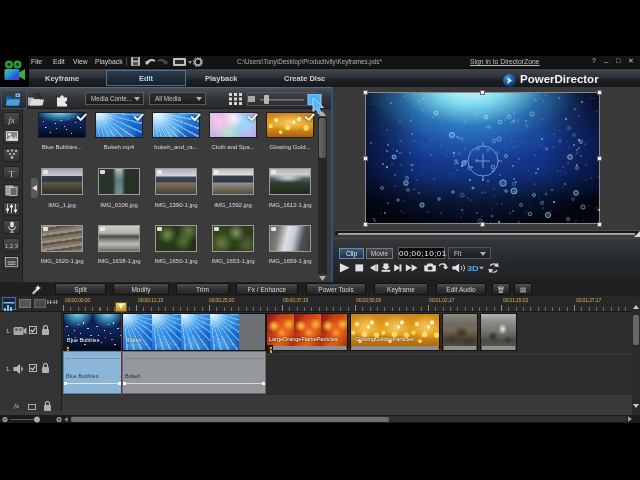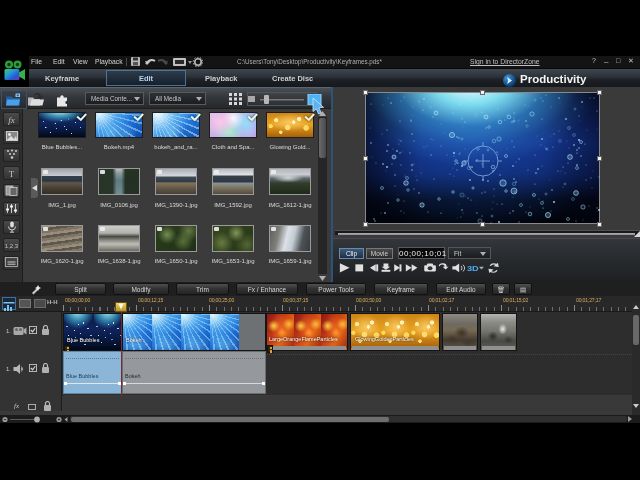--- a/index.html
+++ b/index.html
@@ -207,23 +207,23 @@
     <circle cx="67" cy="5" r="4.8" fill="none" stroke="#b8b8b8" stroke-width="1" stroke-dasharray="1.5 1.5"></circle>
   </svg>
 </div>
 
 <div id="tabbar">
   <span class="tab" style="left:45px;">Keyframe</span>
   <div id="edittab">
       <span>Edit</span>
     </div>
   <span class="tab" style="left:205px;">Playback</span>
-  <span class="tab" style="left:272px;">Create Disc</span>
+  <span class="tab" style="left:284px;">Create Disc</span>
   <div id="pdlogo"></div>
-  <span id="pdtext">Productivity</span>
+  <span id="pdtext">PowerDirector</span>
 </div>
 <div id="logobox">
   <svg width="29" height="31" viewBox="0 0 29 31">
     <defs>
       <linearGradient id="pdg" x1="0" y1="0" x2="1" y2="1">
         <stop offset="0" stop-color="#4ec94e"></stop>
           <stop offset="0.35" stop-color="#22a0d8"></stop>
         <stop offset="0.7" stop-color="#2a55d0"></stop>
           <stop offset="1" stop-color="#7a35c8"></stop>
       </linearGradient>

